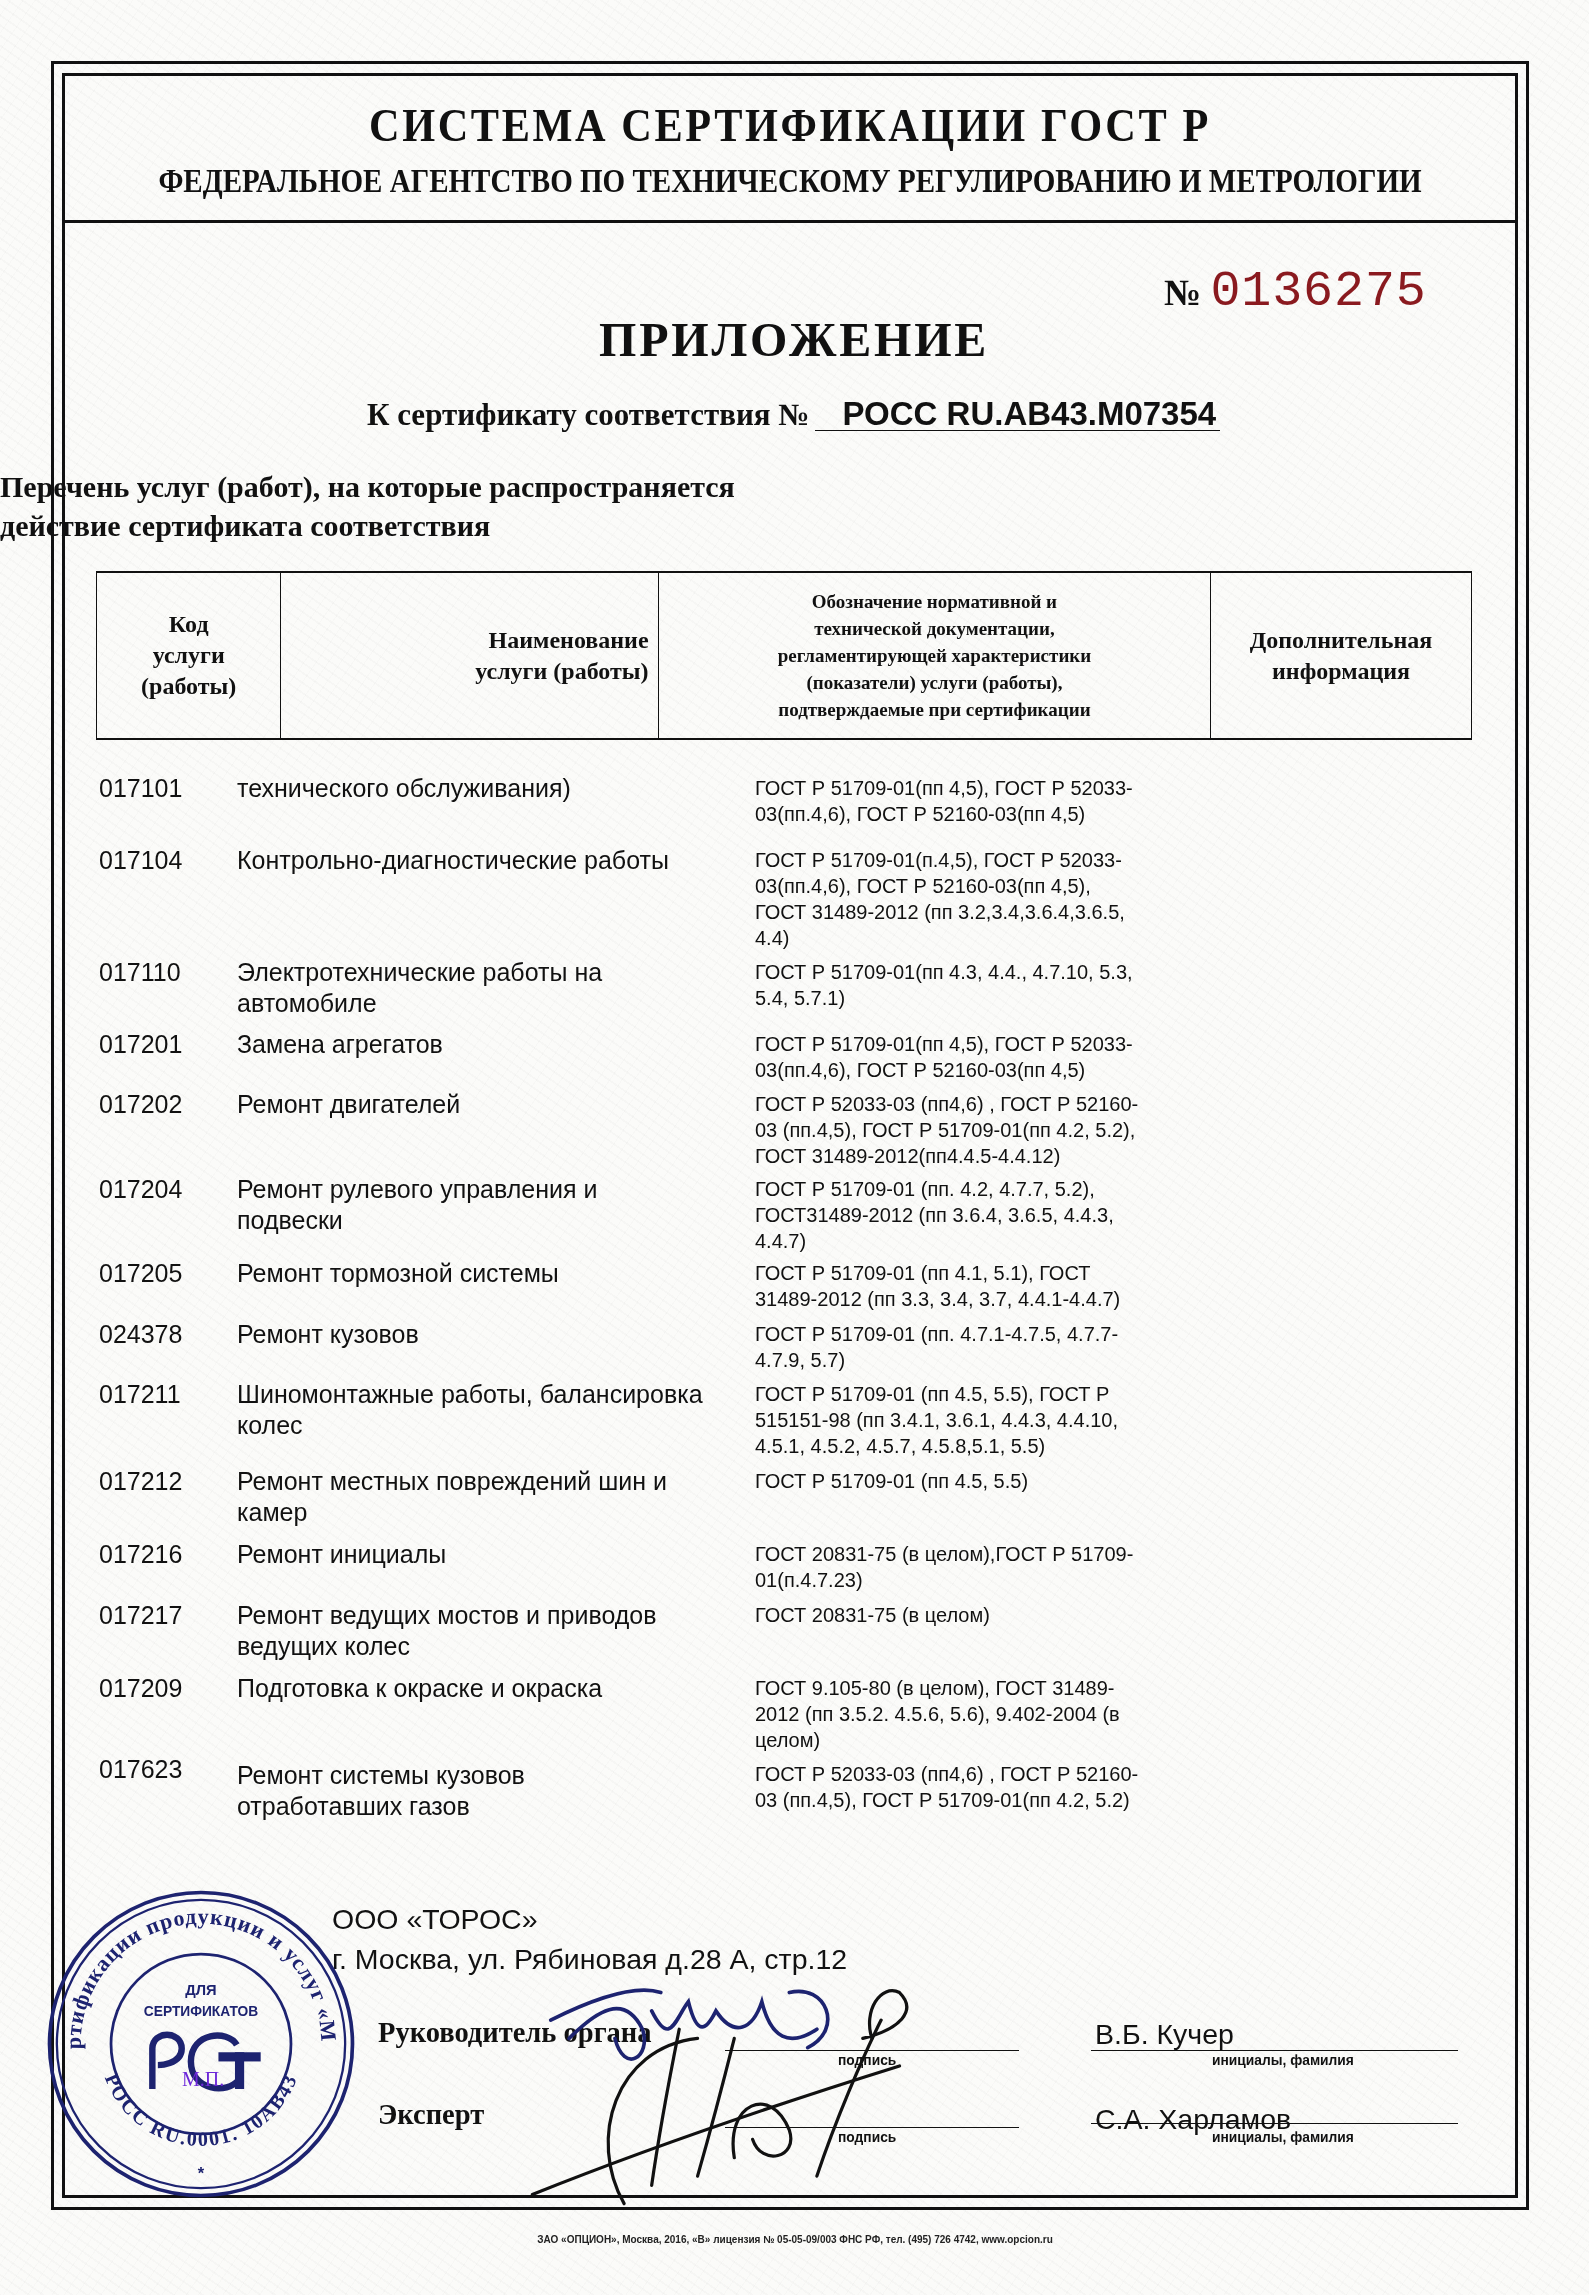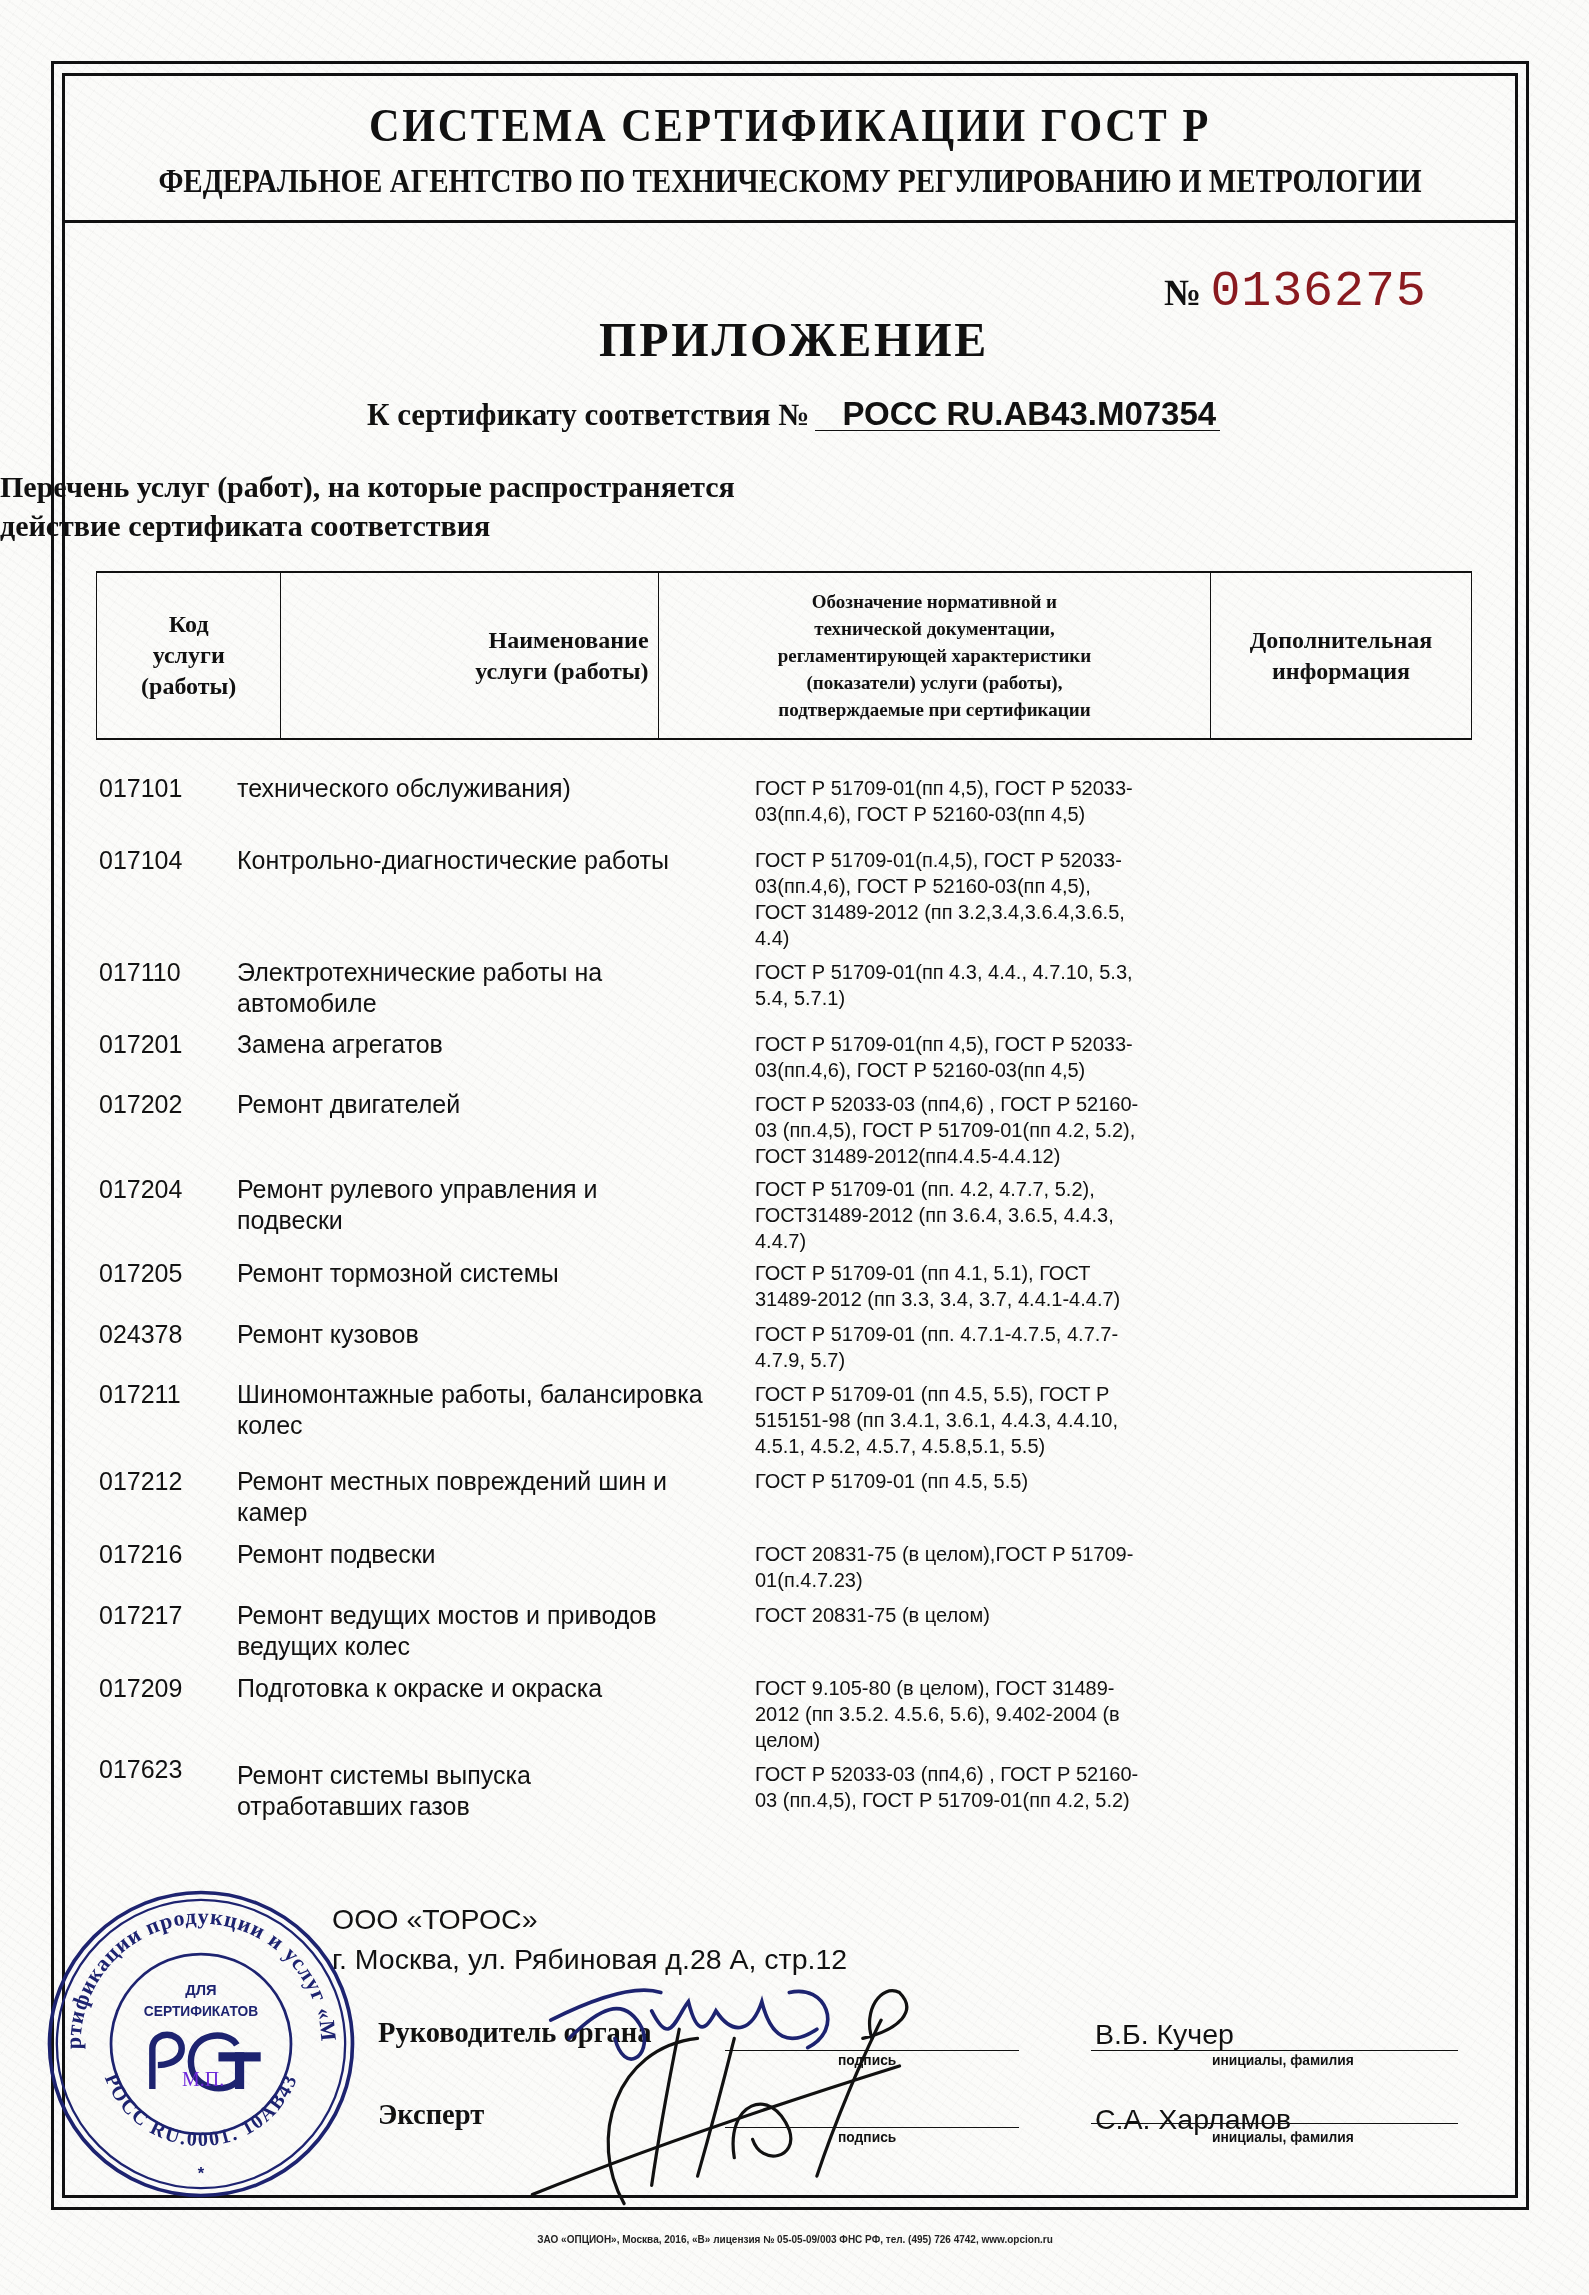--- a/index.html
+++ b/index.html
@@ -410,21 +410,21 @@
       <span class="line">камер</span>
     </span>
     <span class="doc" style="top:1.8px">
       <span class="line">ГОСТ Р 51709-01 (пп 4.5, 5.5)</span>
     </span>
   </div>
 
   <div class="row" style="top:1539px">
     <span class="code">017216</span>
     <span class="name">
-      <span class="line">Ремонт подвески</span>
+      <span class="line">Ремонт инициалы</span>
     </span>
     <span class="doc" style="top:1.8px">
       <span class="line">ГОСТ 20831-75 (в целом),ГОСТ Р 51709-</span>
       <span class="line">01(п.4.7.23)</span>
     </span>
   </div>
 
   <div class="row" style="top:1600px">
     <span class="code">017217</span>
     <span class="name">
@@ -444,21 +444,21 @@
     <span class="doc" style="top:1.8px">
       <span class="line">ГОСТ 9.105-80 (в целом), ГОСТ 31489-</span>
       <span class="line">2012 (пп 3.5.2. 4.5.6, 5.6), 9.402-2004 (в</span>
       <span class="line">целом)</span>
     </span>
   </div>
 
   <div class="row" style="top:1754px">
     <span class="code">017623</span>
     <span class="name" style="top:5.5px">
-      <span class="line">Ремонт системы выпуска</span>
+      <span class="line">Ремонт системы кузовов</span>
       <span class="line">отработавших газов</span>
     </span>
     <span class="doc" style="top:7.3px">
       <span class="line">ГОСТ Р 52033-03 (пп4,6) , ГОСТ Р 52160-</span>
       <span class="line">03 (пп.4,5), ГОСТ Р 51709-01(пп 4.2, 5.2)</span>
     </span>
   </div>
 </div>
 
 <div class="org">

